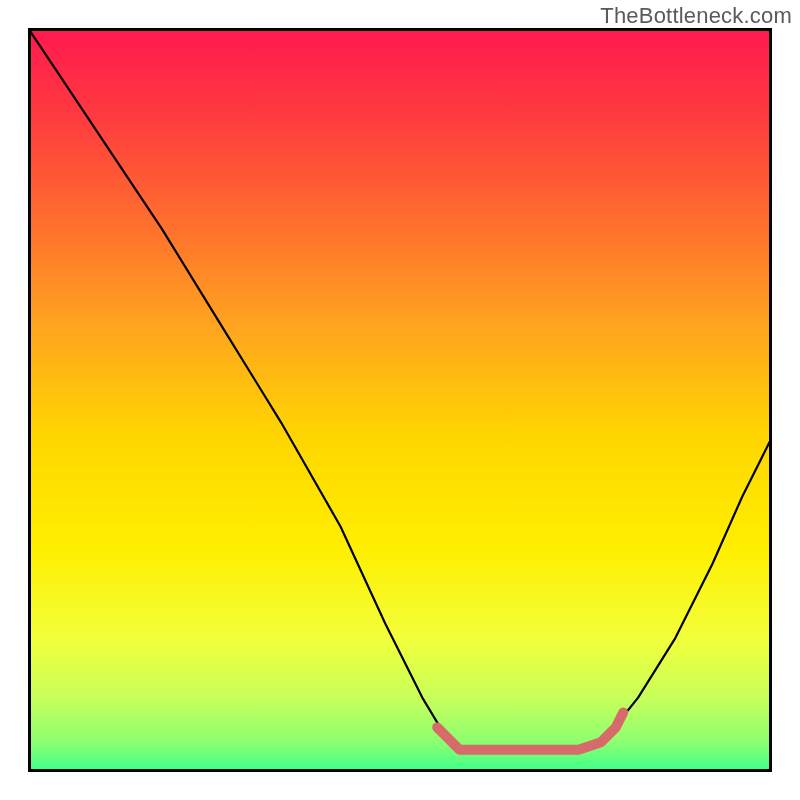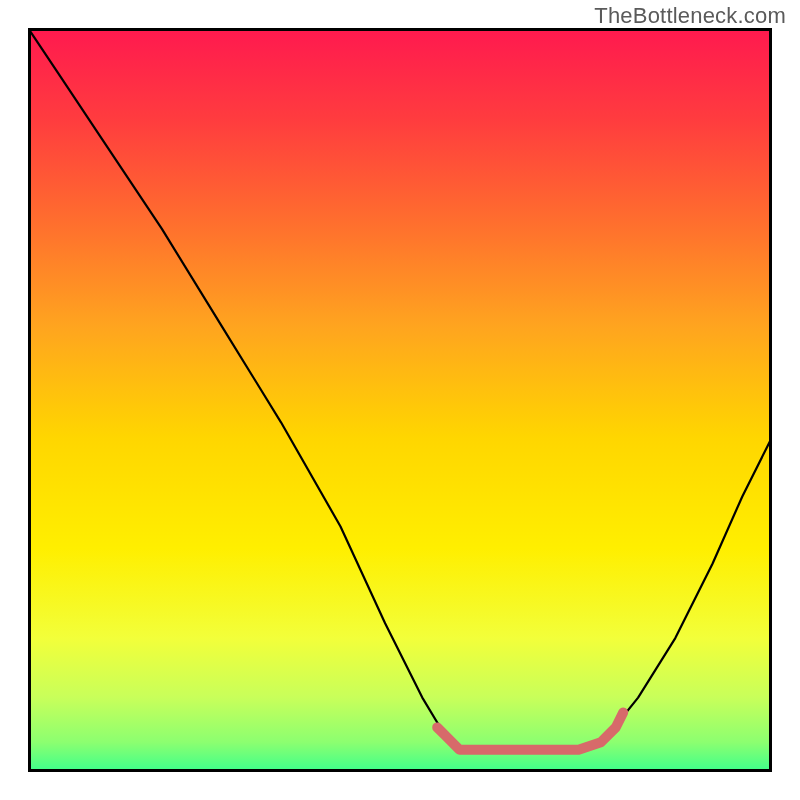--- a/index.html
+++ b/index.html
@@ -43,21 +43,21 @@
     left: 28px;
     top: 28px;
     width: 744px;
     height: 744px;
     box-sizing: border-box;
     border: 3px solid #000;
     pointer-events: none;
   }
   .watermark {
     position: absolute;
-    right: 14px;
+    right: 8px;
     top: 3px;
     font-size: 22px;
     font-weight: 500;
     color: #5a5a5a;
     letter-spacing: 0.2px;
   }
 </style>
 </head>
 <body>
 

